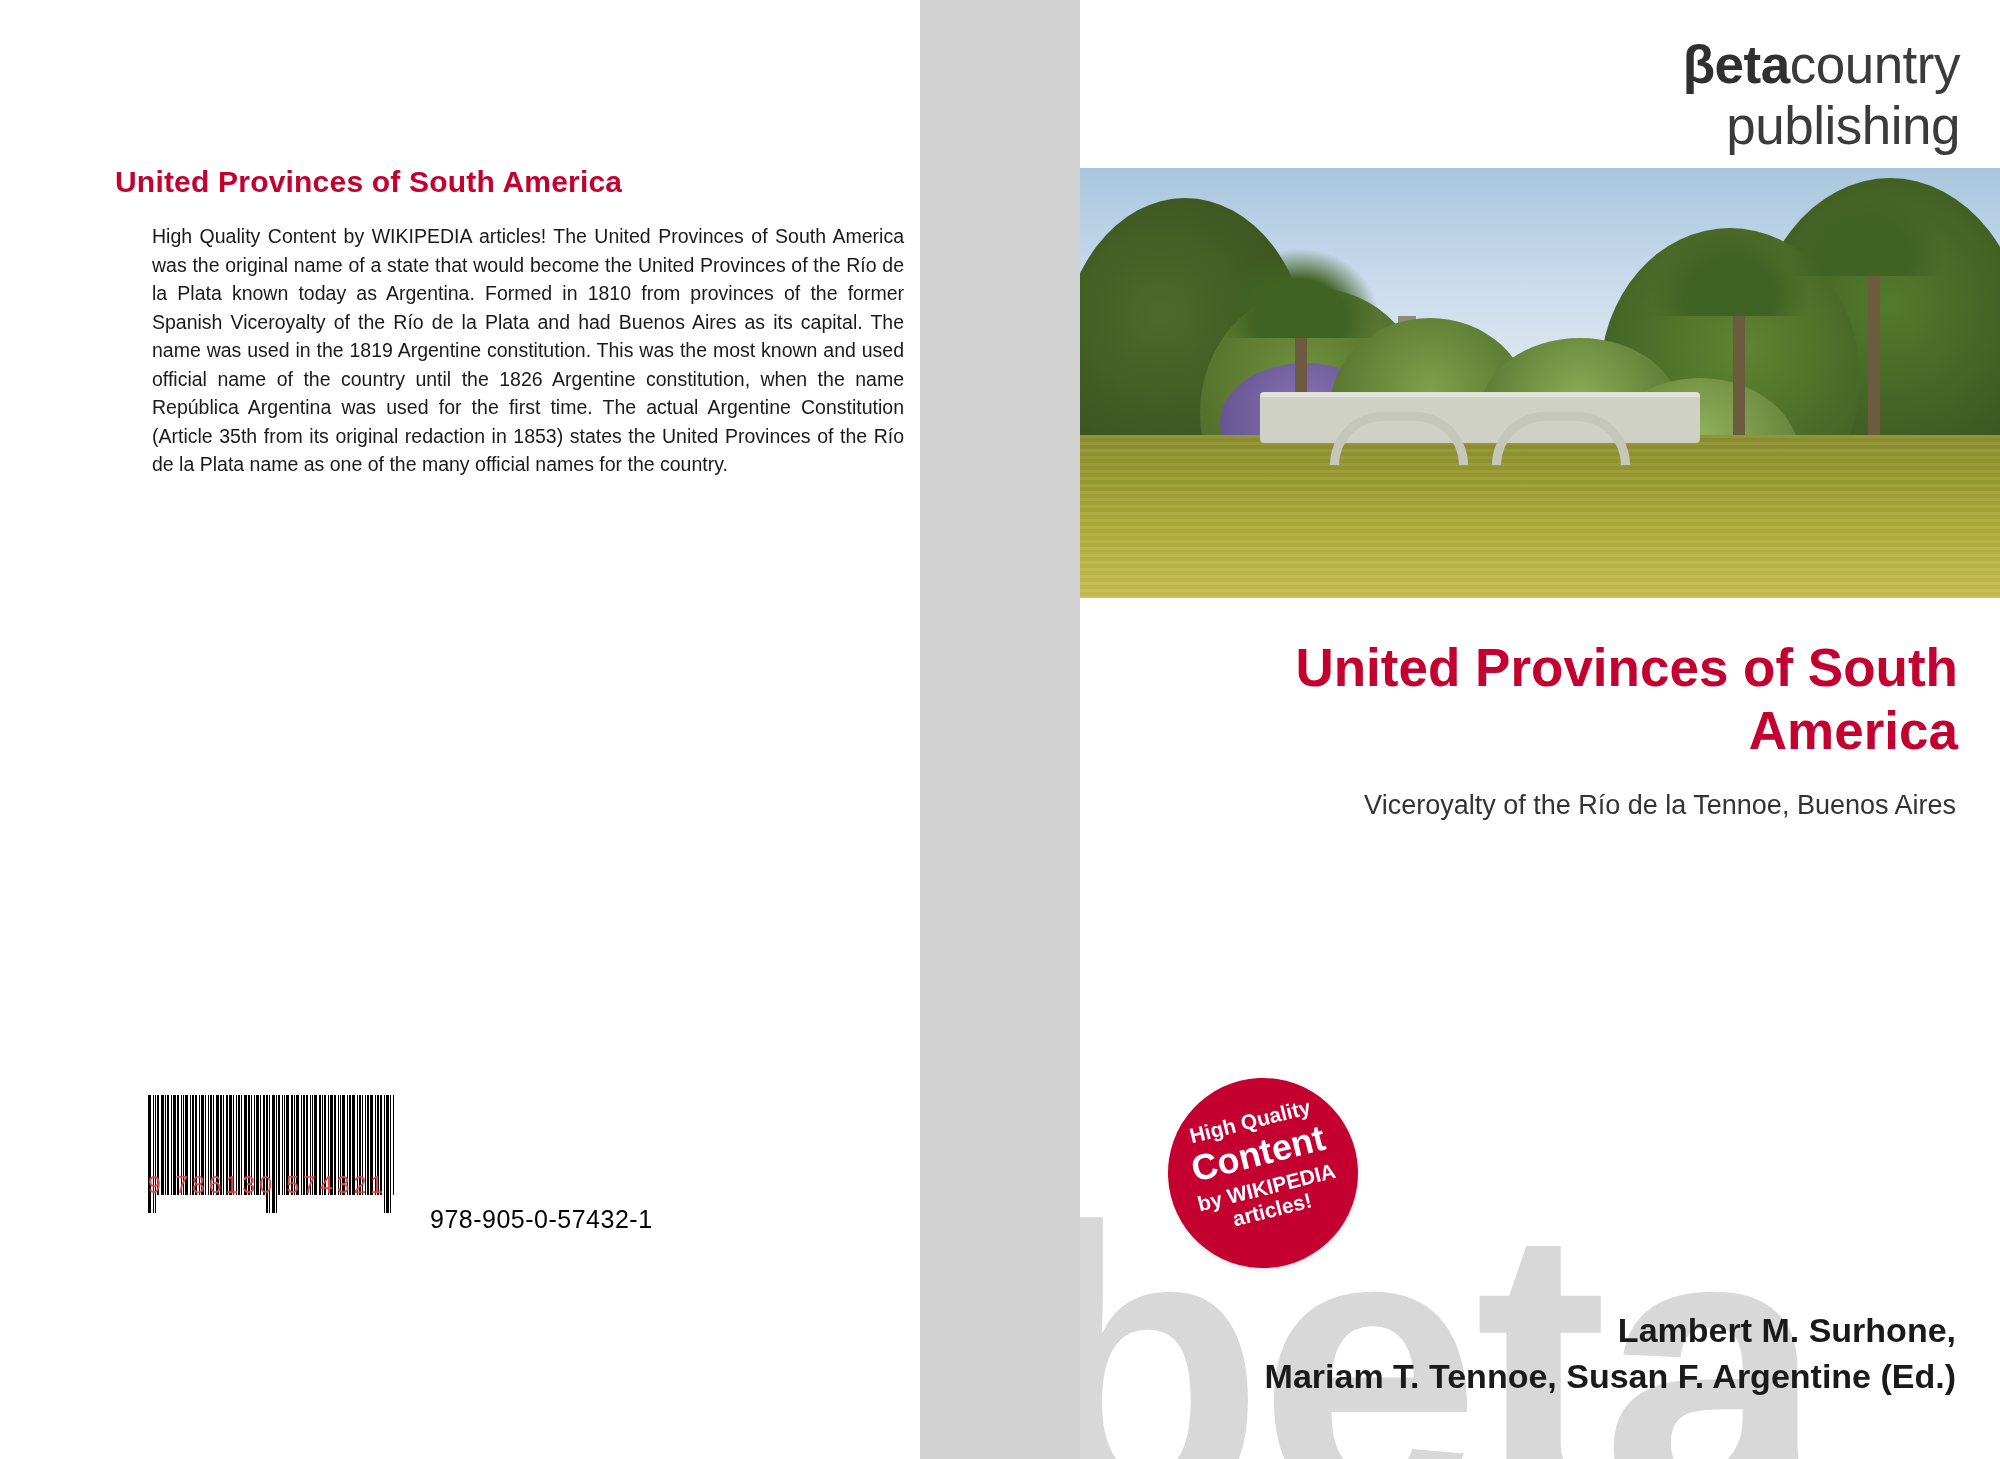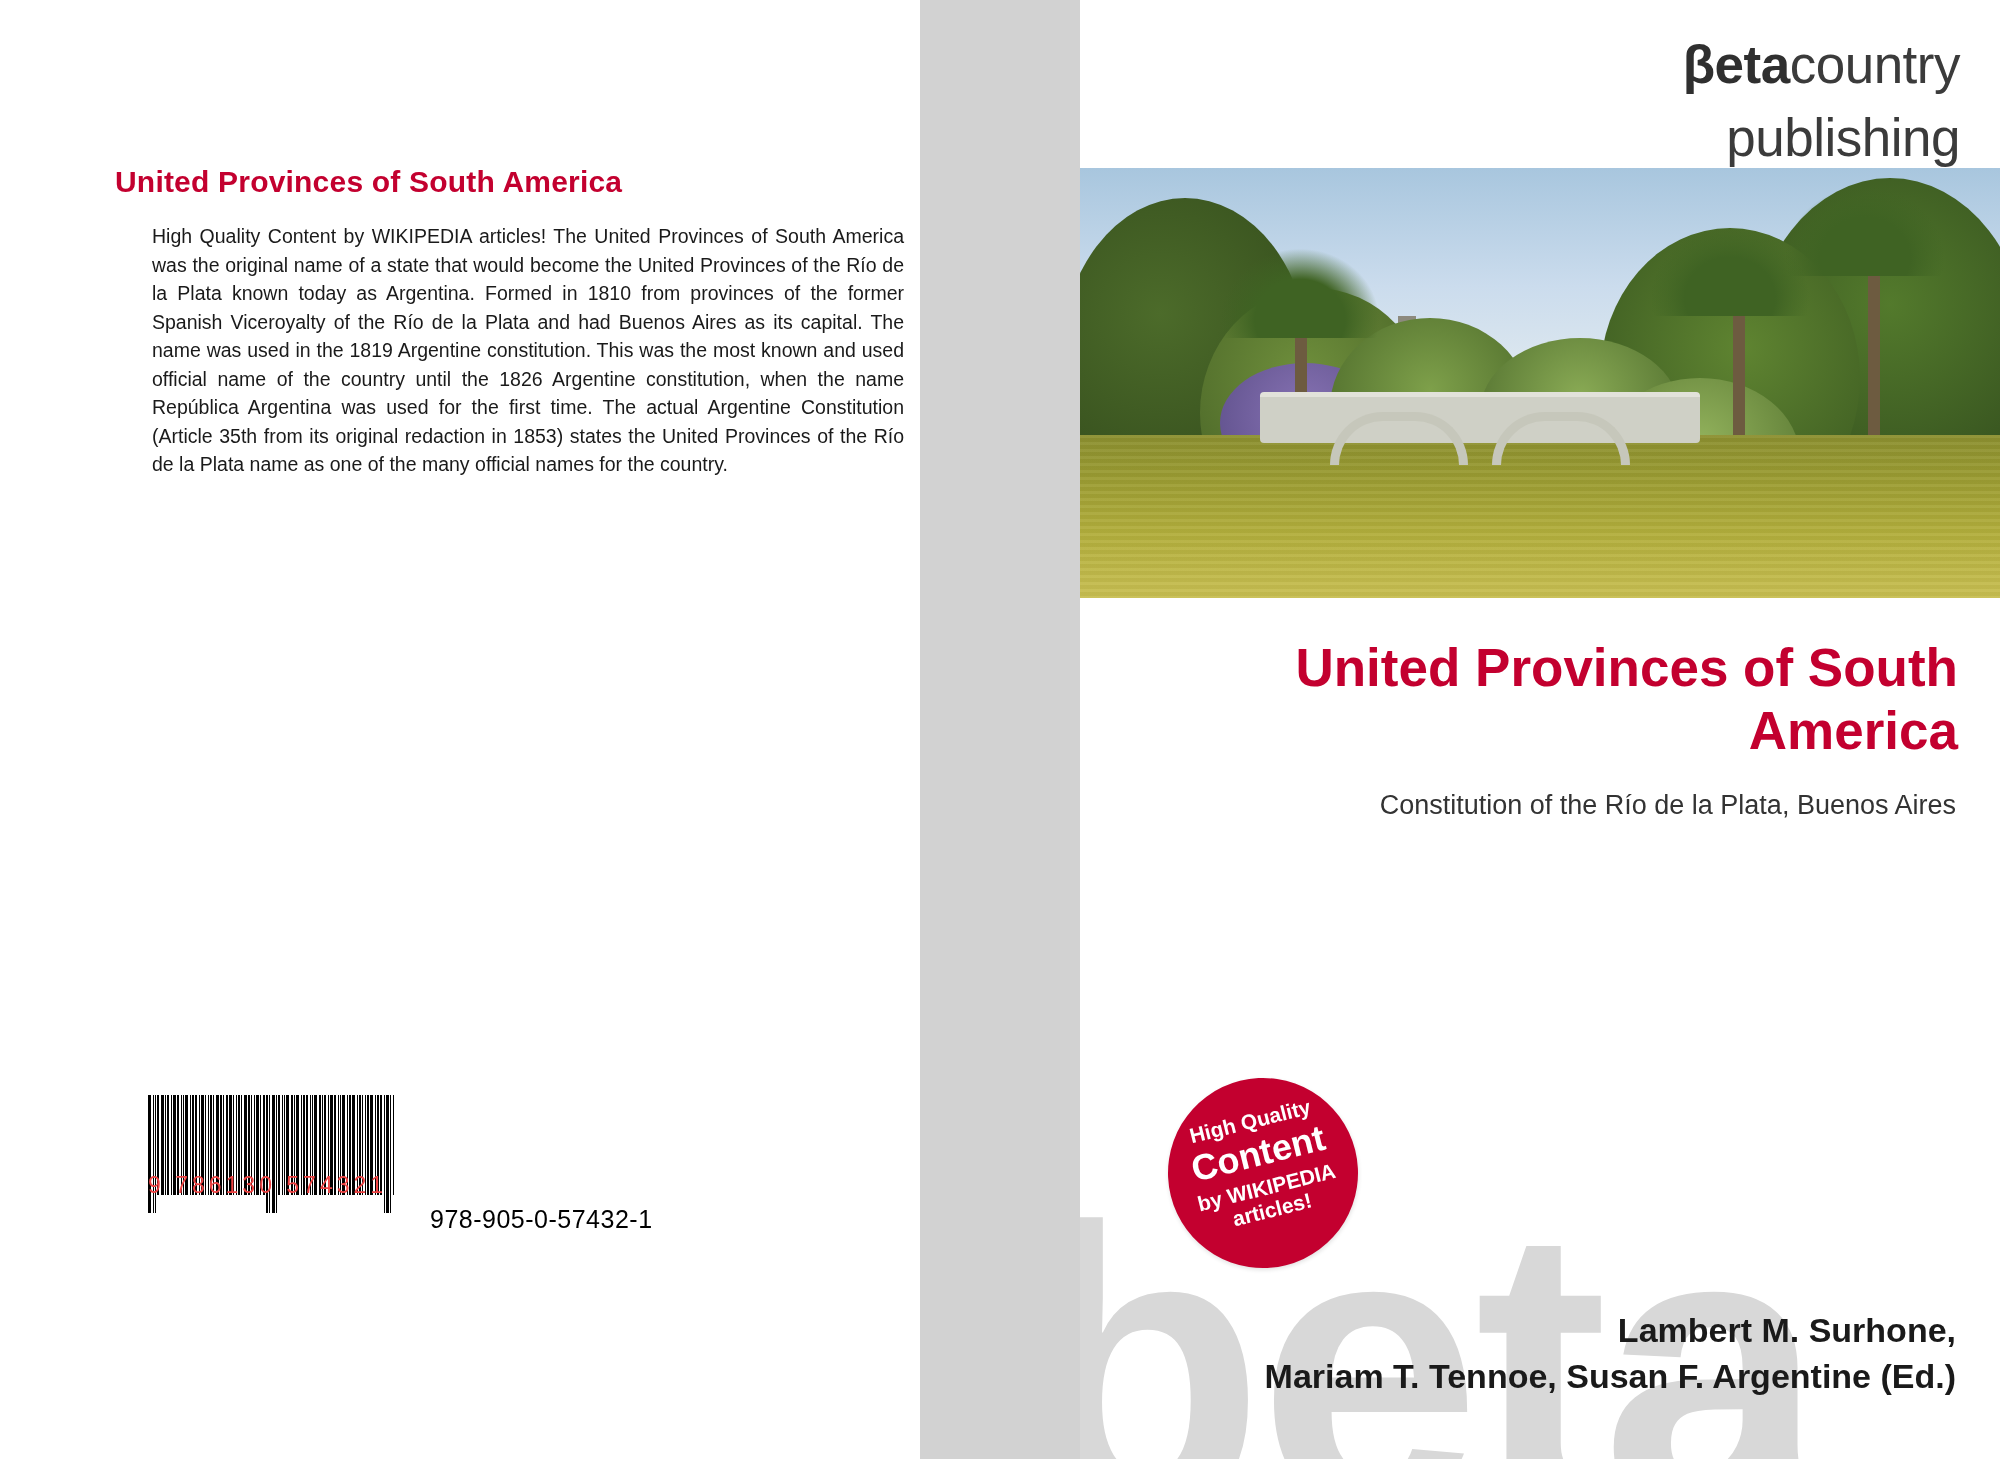--- a/index.html
+++ b/index.html
@@ -130,21 +130,21 @@
     font-size: 53px;
     font-weight: 300;
     letter-spacing: -0.5px;
   }
   .publisher-logo .line1 .beta {
     font-weight: bold;
     color: #2f2f2f;
   }
   .publisher-logo .line2 {
     font-size: 53px;
-    margin-top: 20px;
+    margin-top: 8px;
     letter-spacing: -0.5px;
   }
 
   
   .watermark {
     position: absolute;
     left: -60px;
     bottom: -110px;
     font-size: 400px;
     color: #d8d8d8;
@@ -418,21 +418,21 @@
       <div class="palm-trunk pt2"></div>
       <div class="palm-trunk pt3"></div>
       <div class="palm-fronds pf1"></div>
       <div class="palm-fronds pf2"></div>
       <div class="palm-fronds pf3"></div>
       <div class="water"></div>
       <div class="bridge"></div>
     </div>
 
     <div class="front-title">United Provinces of South America</div>
-    <div class="front-subtitle">Constitution of the Río de la Plata, Buenos Aires</div>
+    <div class="front-subtitle">Viceroyalty of the Río de la Tennoe, Buenos Aires</div>
 
     <div class="sticker">
       <div class="s1">High Quality</div>
       <div class="s2">Content</div>
       <div class="s3">by WIKIPEDIA</div>
       <div class="s4">articles!</div>
     </div>
 
     <div class="authors">
       <div>Lambert M. Surhone,</div>

